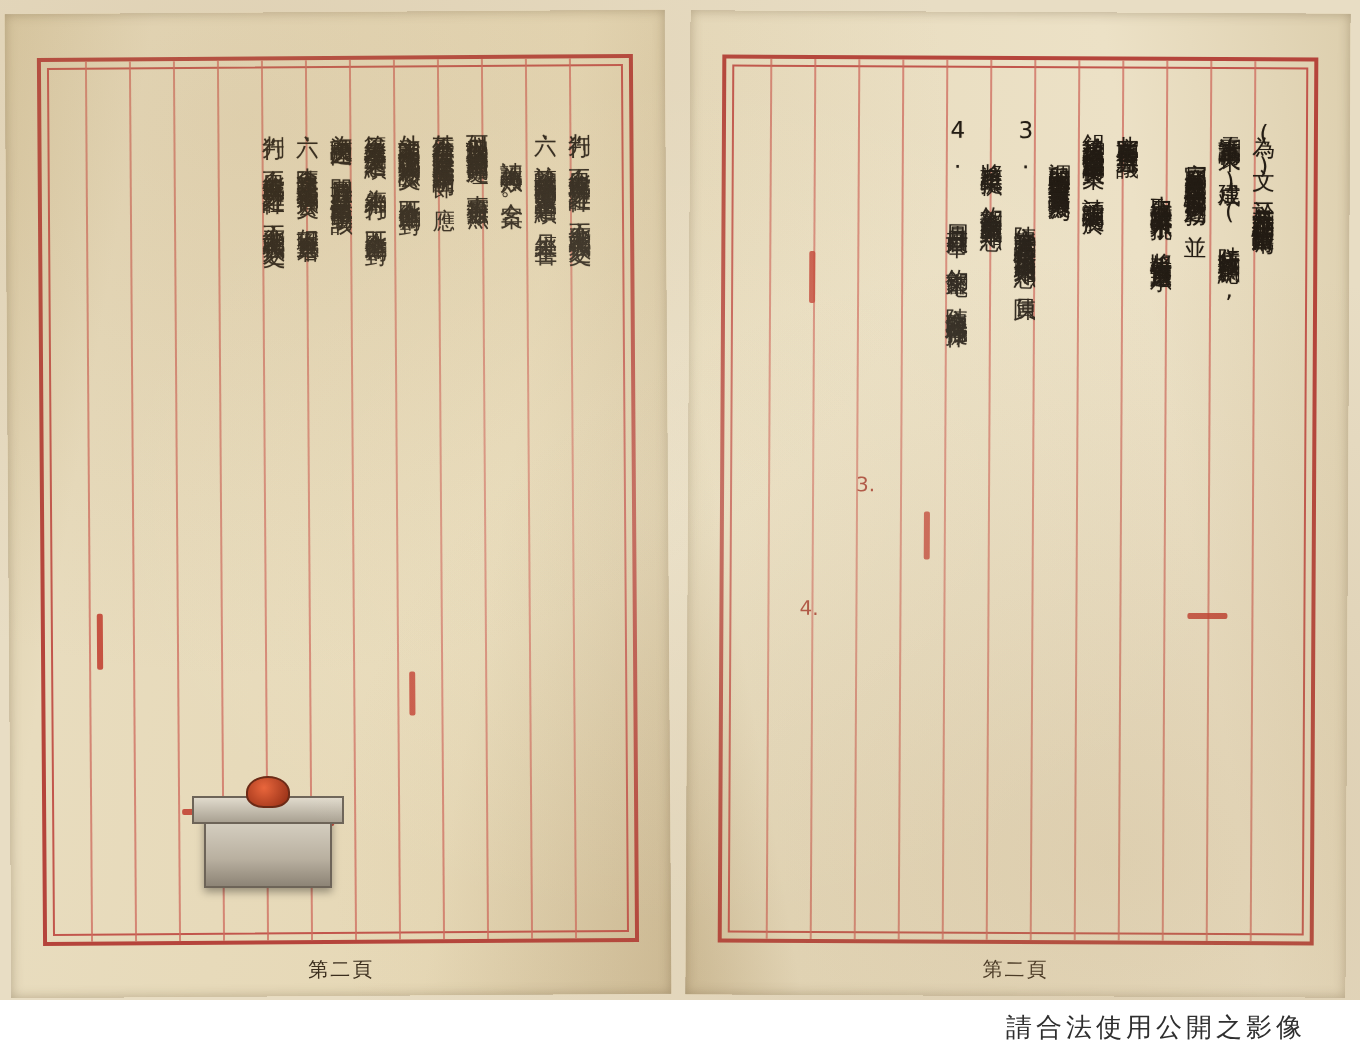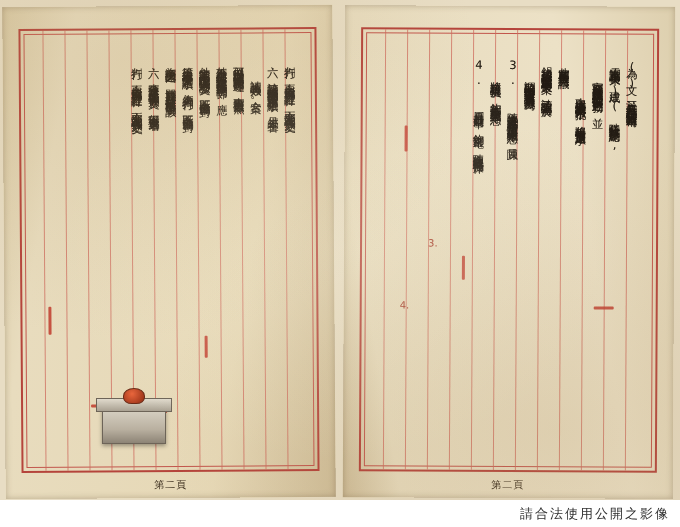--- a/index.html
+++ b/index.html
@@ -175,21 +175,21 @@
   .caption {
     position: absolute;
     left: 0;
     bottom: 0;
     width: 680px;
     height: 27px;
     background: #ffffff;
     display: flex;
     align-items: center;
     justify-content: flex-end;
-    padding-right: 10px;
+    padding-right: 27px;
     box-sizing: border-box;
   }
   .caption span {
     font-size: 13px;
     color: #2f2f2f;
     letter-spacing: 2px;
     font-family: "DejaVu Sans", sans-serif;
   }
   
   .annot {

